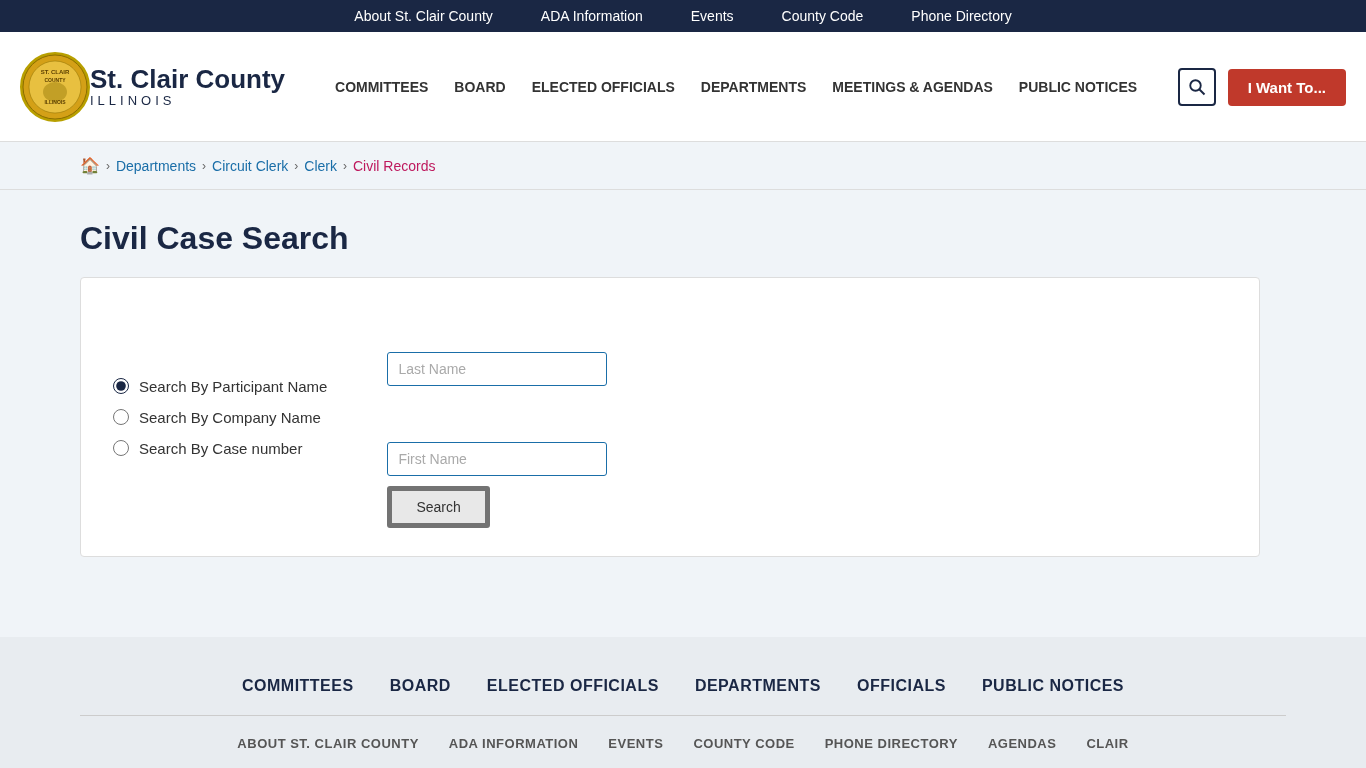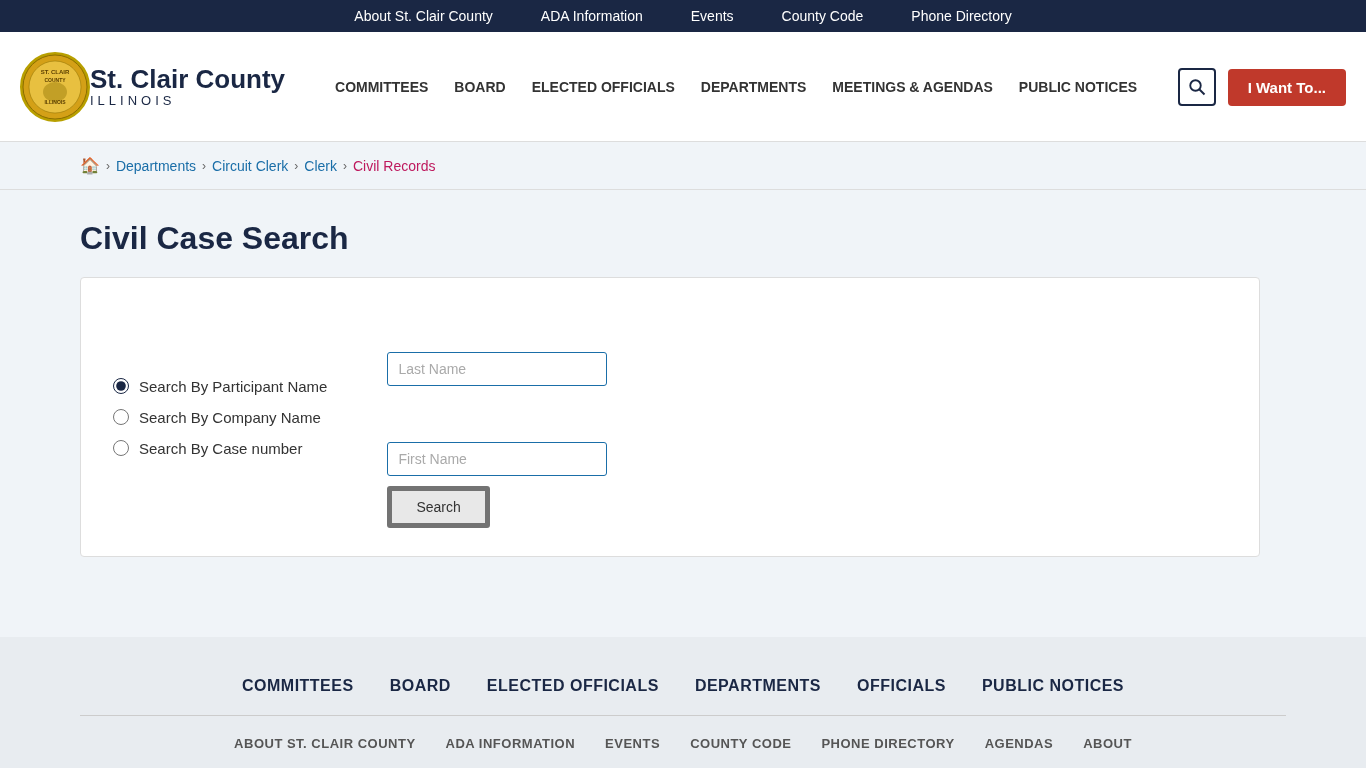--- a/index.html
+++ b/index.html
@@ -361,17 +361,17 @@
 
   <hr class="footer-divider">
 
   <nav class="footer-nav-secondary">
     <a>ABOUT ST. CLAIR COUNTY</a>
     <a>ADA INFORMATION</a>
     <a>EVENTS</a>
     <a>COUNTY CODE</a>
     <a>PHONE DIRECTORY</a>
     <a>AGENDAS</a>
-    <a>ABOUT</a>
+    <a>CLAIR</a>
   </nav>
 </footer>
 
 <div class="footer-bottom"></div>
 
 </body></html>

